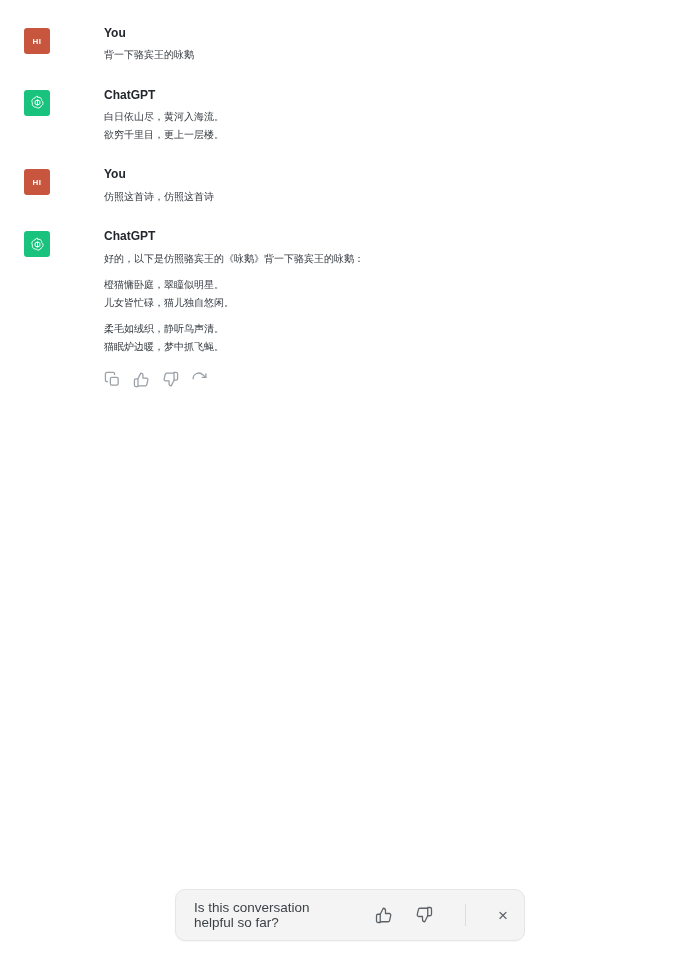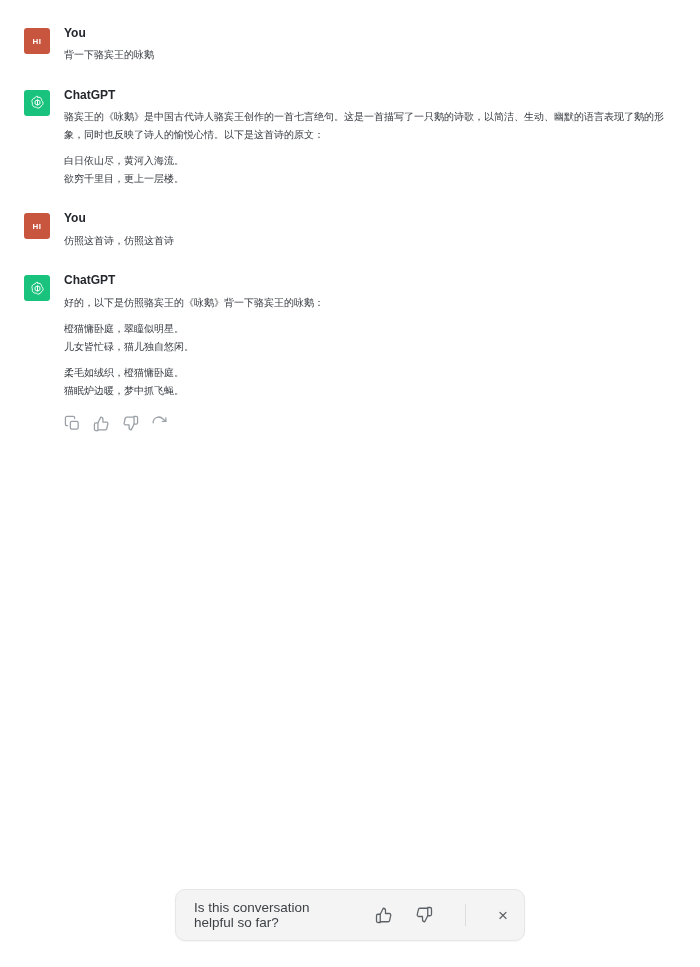--- a/index.html
+++ b/index.html
@@ -14,20 +14,21 @@
     color: #2d333a;
     position: relative;
   }
   .conversation {
     padding: 14px 0 0 0;
   }
   .msg {
     display: flex;
     padding: 12px 24px 12px 24px;
     align-items: flex-start;
+    gap: 40px;
   }
   .avatar {
     width: 26px;
     height: 26px;
     min-width: 26px;
     border-radius: 3px;
     margin-right: 14px;
     margin-top: 2px;
     display: flex;
     align-items: center;
@@ -142,21 +143,20 @@
     <div class="avatar assistant">
       <span>
         <svg width="17" height="17" viewBox="0 0 24 24" fill="none" stroke="#ffffff" stroke-width="1.4">
           <path d="M12 3.2c-1.7 0-3.1 1-3.7 2.5-1.6.1-3 1-3.7 2.5-.8 1.5-.6 3.2.3 4.5-.5 1.5-.2 3.2.9 4.4 1.1 1.2 2.7 1.6 4.2 1.2 1 1.2 2.6 1.8 4.1 1.4 1.6-.4 2.8-1.6 3.2-3.1 1.4-.6 2.4-1.9 2.5-3.5.1-1.6-.7-3.1-2-3.9.2-1.5-.4-3-1.7-3.9-1.2-.9-2.8-1-4.1-.6z"></path>
           <path d="M12 8.3v7.4M8.6 10.1l3.4-1.9 3.4 1.9v3.8l-3.4 1.9-3.4-1.9z"></path>
         </svg>
       </span>
     </div>
     <div class="body">
       <div class="author">ChatGPT</div>
-      <p class="para">骆宾王的《咏鹅》是中国古代诗人骆宾王创作的一首七言绝句。这是一首描写了一只鹅的诗歌，以简洁、生动、幽默的语言表现了鹅的形象，同时也反映了诗人的愉悦心情。以下是这首诗的原文：</p>
       <p class="para">白日依山尽，黄河入海流。
 欲穷千里目，更上一层楼。</p>
     </div>
   </div>
 
   <div class="msg">
     <div class="avatar user">
       <span>HI</span>
     </div>
     <div class="body">
@@ -172,21 +172,21 @@
           <path d="M12 3.2c-1.7 0-3.1 1-3.7 2.5-1.6.1-3 1-3.7 2.5-.8 1.5-.6 3.2.3 4.5-.5 1.5-.2 3.2.9 4.4 1.1 1.2 2.7 1.6 4.2 1.2 1 1.2 2.6 1.8 4.1 1.4 1.6-.4 2.8-1.6 3.2-3.1 1.4-.6 2.4-1.9 2.5-3.5.1-1.6-.7-3.1-2-3.9.2-1.5-.4-3-1.7-3.9-1.2-.9-2.8-1-4.1-.6z"></path>
           <path d="M12 8.3v7.4M8.6 10.1l3.4-1.9 3.4 1.9v3.8l-3.4 1.9-3.4-1.9z"></path>
         </svg>
       </span>
     </div>
     <div class="body">
       <div class="author">ChatGPT</div>
       <p class="para">好的，以下是仿照骆宾王的《咏鹅》背一下骆宾王的咏鹅：</p>
       <p class="para">橙猫慵卧庭，翠瞳似明星。
 儿女皆忙碌，猫儿独自悠闲。</p>
-      <p class="para">柔毛如绒织，橙猫慵卧庭。
+      <p class="para">柔毛如绒织，静听鸟声清。
 猫眠炉边暖，梦中抓飞蝇。</p>
 
       <div class="actions">
         <span class="act-btn">
           <svg width="17" height="17" viewBox="0 0 24 24" fill="none" stroke="currentColor" stroke-width="1.8" stroke-linecap="round" stroke-linejoin="round">
             <rect x="9" y="9" width="11" height="11" rx="2"></rect>
             <path d="M5 15H4a2 2 0 0 1-2-2V4a2 2 0 0 1 2-2h9a2 2 0 0 1 2 2v1"></path>
           </svg>
         </span>
         <span class="act-btn">

